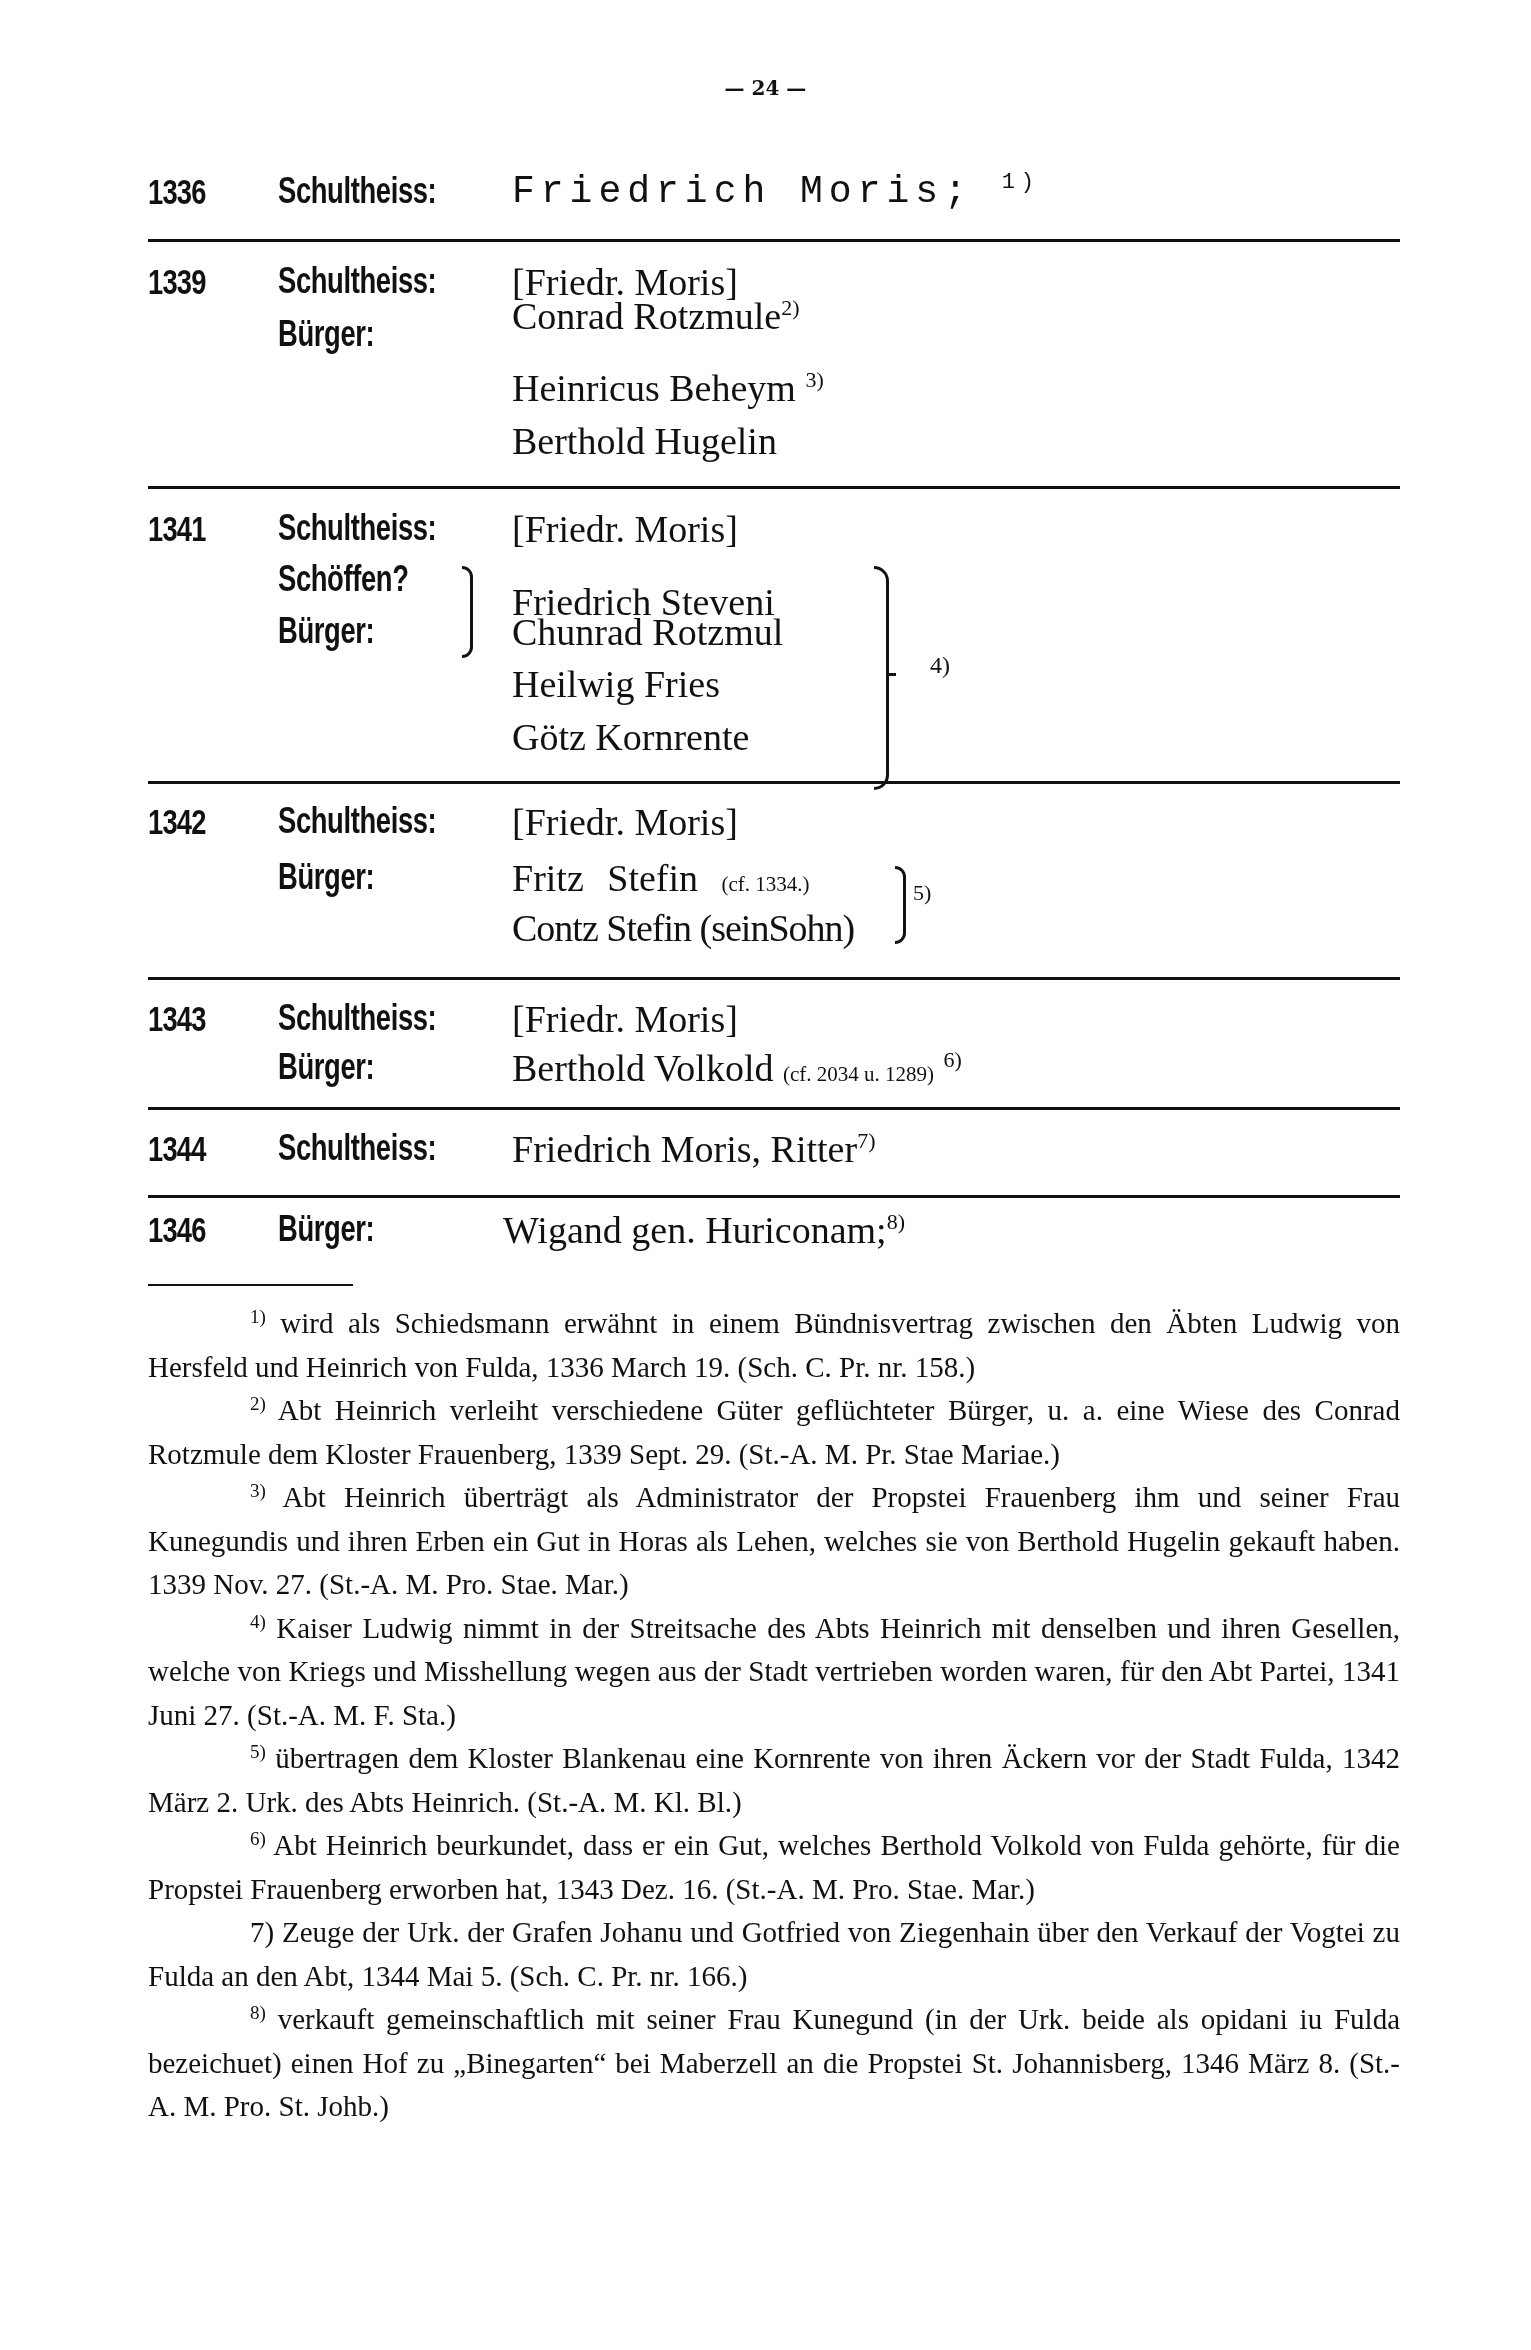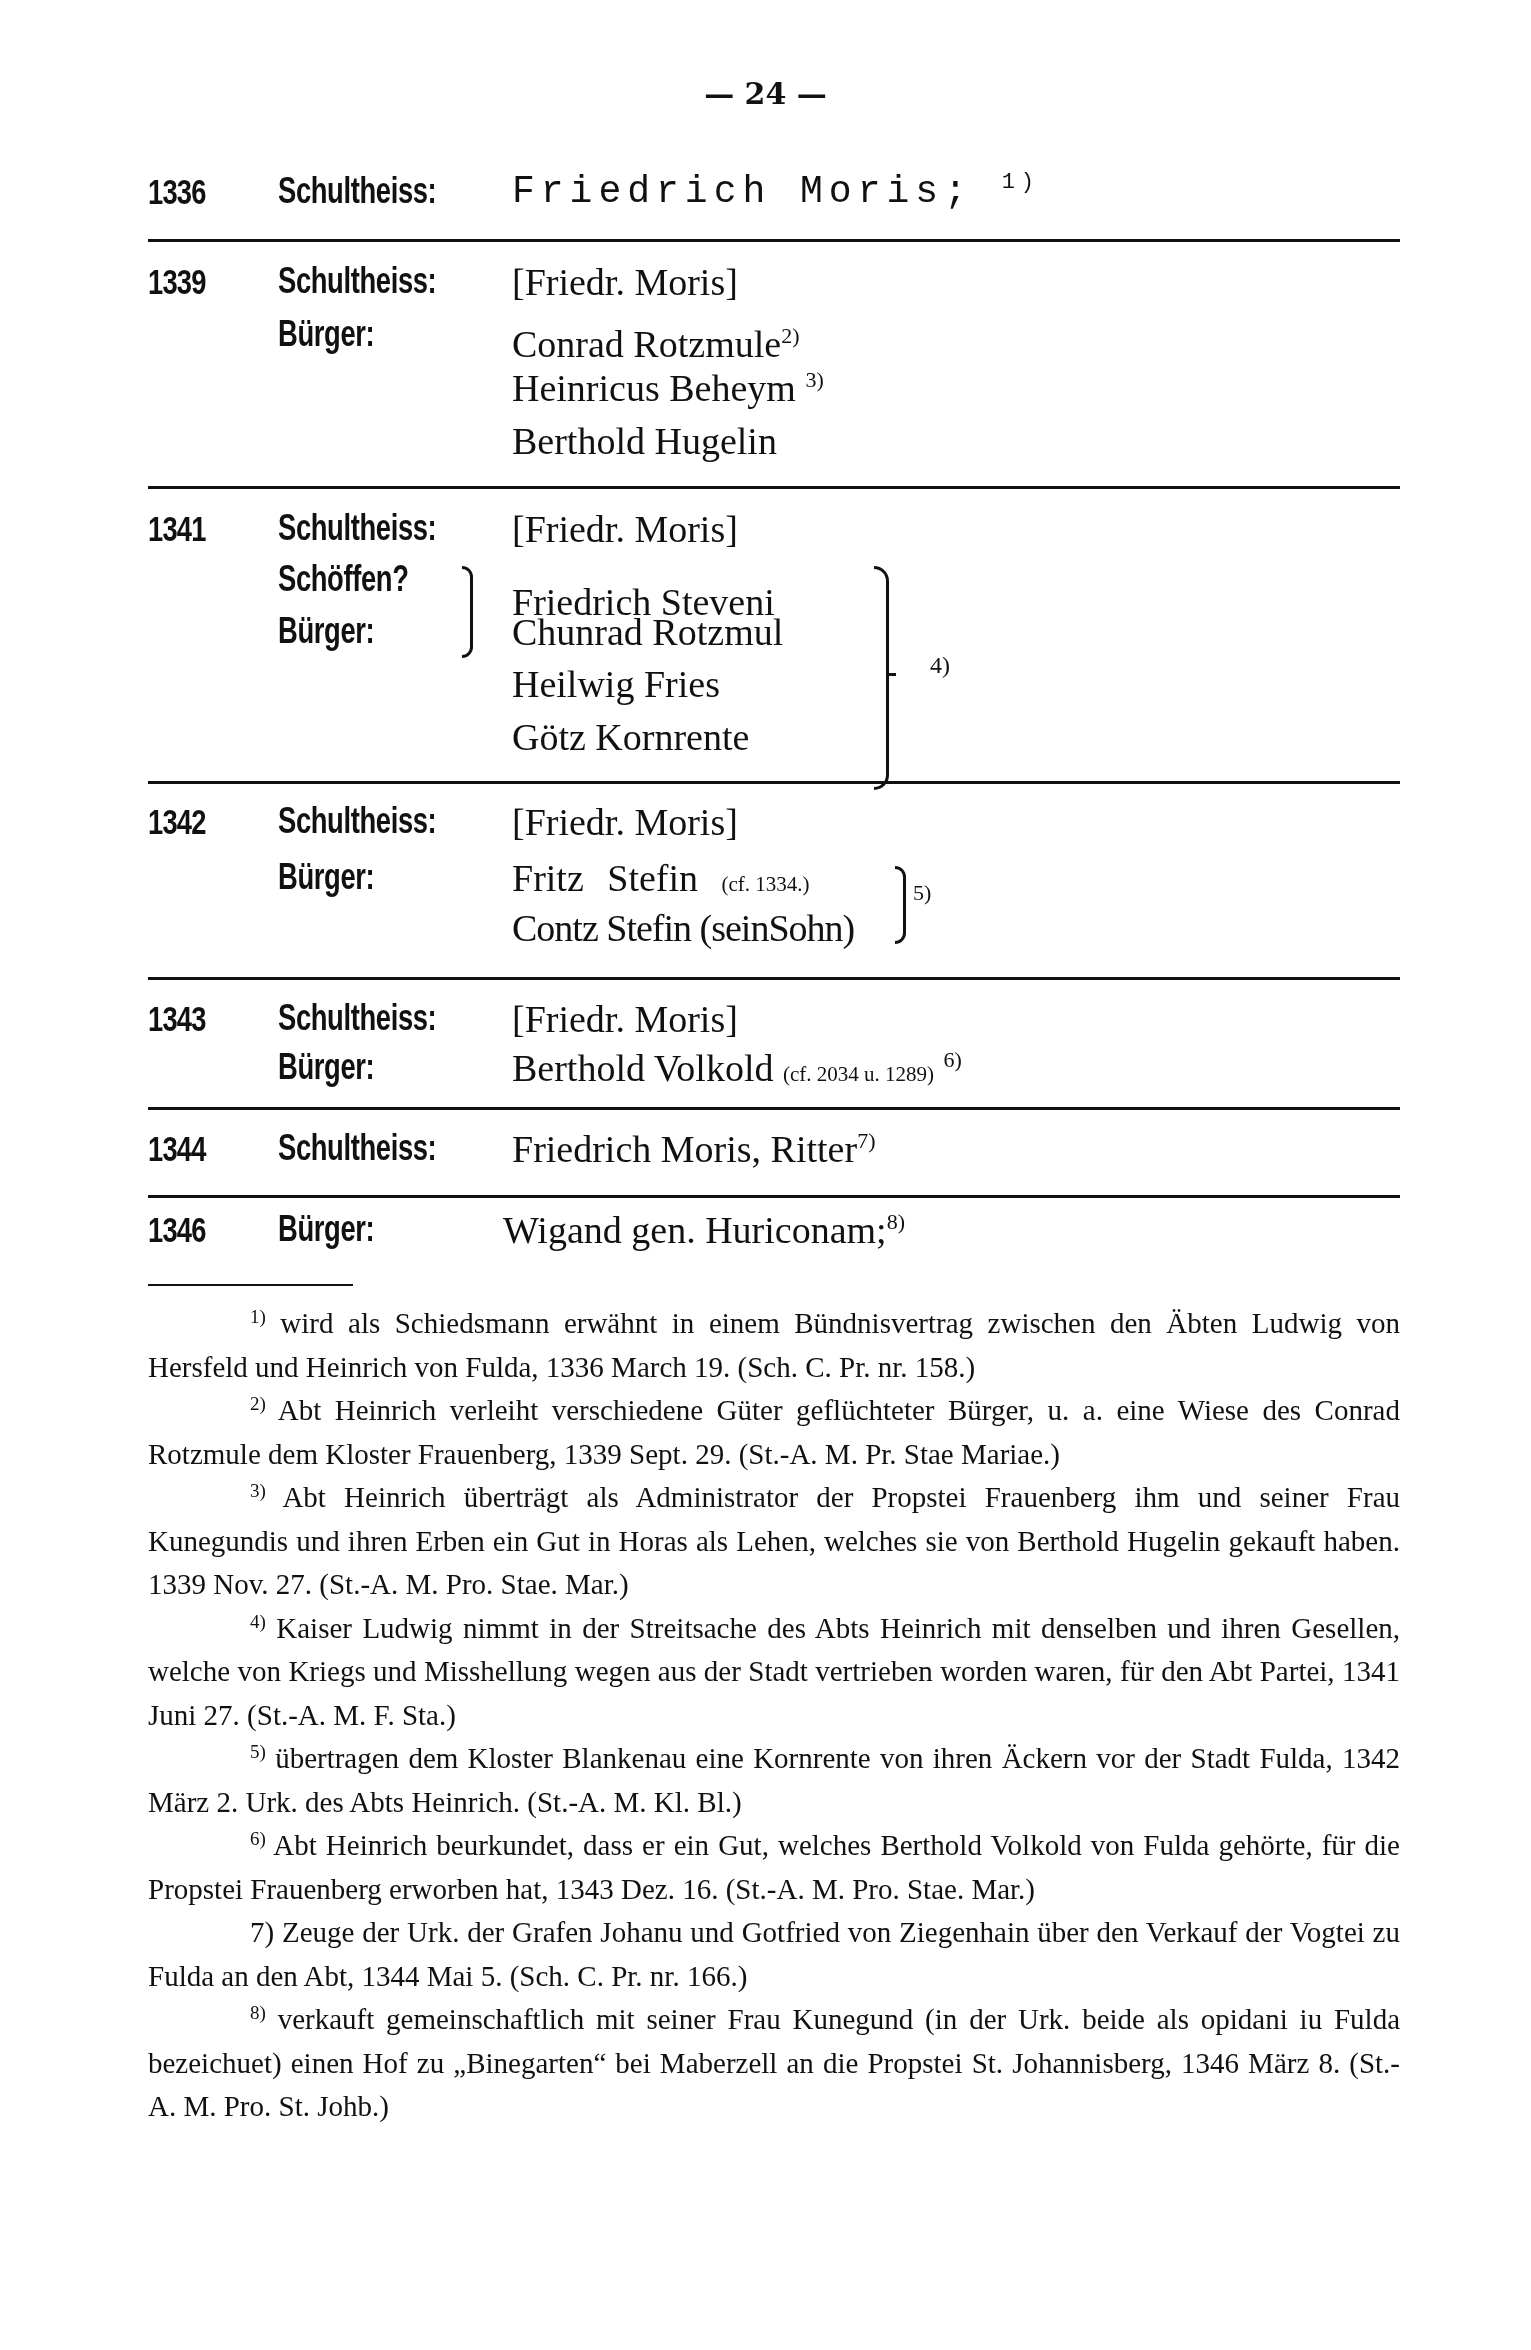--- a/index.html
+++ b/index.html
@@ -1,18 +1,18 @@
 <!DOCTYPE html>
 <html><head>
 <meta charset="utf-8">
 <style>
   html, body { margin: 0; padding: 0; background: #ffffff; }
   body { width: 1531px; height: 2350px; position: relative; overflow: hidden; color: #111; }
   .abs { position: absolute; white-space: nowrap; }
-  .pagenum { left: 0; width: 1531px; top: 76px; text-align: center; font-family: "DejaVu Serif", serif; font-weight: bold; font-size: 30px; }
+  .pagenum { left: 0; width: 1531px; top: 76px; text-align: center; font-family: "DejaVu Serif", serif; font-weight: bold; font-size: 20px; }
   .year { left: 148px; font-family: "Liberation Sans", sans-serif; font-weight: bold; font-size: 35px; transform: scaleX(0.78); transform-origin: left center; letter-spacing: -1px; }
   .role { left: 278px; font-family: "Liberation Sans", sans-serif; font-weight: bold; font-size: 37px; transform: scaleX(0.74); transform-origin: left center; letter-spacing: -0.5px; }
   .val { left: 512px; font-family: "Liberation Serif", serif; font-size: 38px; }
   .val.spaced { letter-spacing: 6px; font-family: Liberation Mono, monospace; }
   .small { font-size: 21px; }
   sup.fn { font-size: 22px; vertical-align: 14px; line-height: 0; }
   .rule { position: absolute; left: 148px; width: 1252px; height: 3px; background: #111; }
   .shortrule { position: absolute; left: 148px; width: 205px; height: 2px; background: #111; top: 1284px; }
   .brace { position: absolute; border: 3px solid #111; border-left: none; border-radius: 0 18px 18px 0; }
   .brace-tip { position: absolute; width: 10px; height: 3px; background: #111; }
@@ -30,21 +30,21 @@
   <div class="abs role" style="top:170px">Schultheiss:</div>
   <div class="abs val spaced" style="top:170px"><span>Friedrich Moris;</span> <sup class="fn">1)</sup></div>
 </div>
 <div class="rule" style="top:239px"></div>
 
 <div>
   <div class="abs year" style="top:262px">1339</div>
   <div class="abs role" style="top:260px">Schultheiss:</div>
   <div class="abs val" style="top:260px">[Friedr. Moris]</div>
   <div class="abs role" style="top:313px">Bürger:</div>
-  <div class="abs val" style="top:322px"><span>Conrad Rotzmule</span><sup class="fn">2)</sup></div>
+  <div class="abs val" style="top:294px"><span>Conrad Rotzmule</span><sup class="fn">2)</sup></div>
   <div class="abs val" style="top:366px"><span>Heinricus Beheym</span> <sup class="fn">3)</sup></div>
   <div class="abs val" style="top:419px">Berthold Hugelin</div>
 </div>
 <div class="rule" style="top:486px"></div>
 
 <div>
   <div class="abs year" style="top:509px">1341</div>
   <div class="abs role" style="top:507px">Schultheiss:</div>
   <div class="abs val" style="top:507px">[Friedr. Moris]</div>
   <div class="abs role" style="top:558px">Schöffen?</div>

